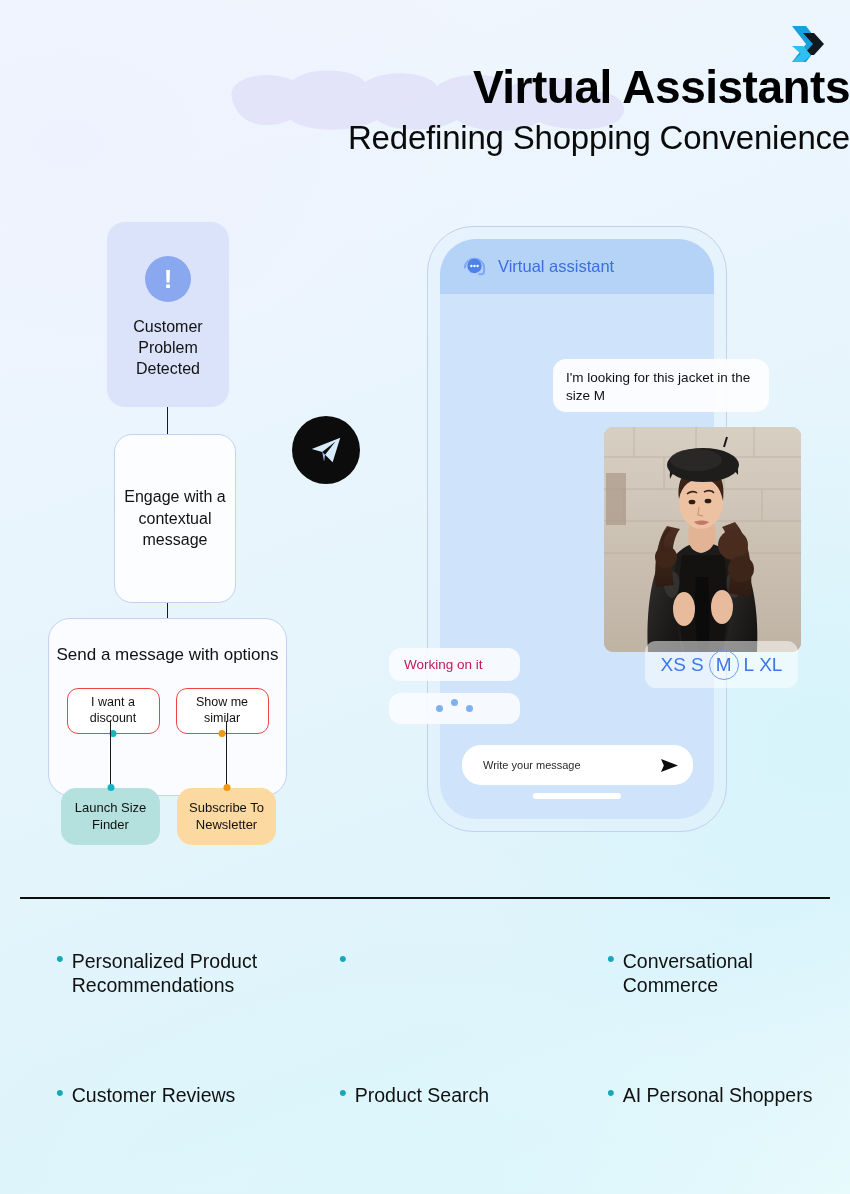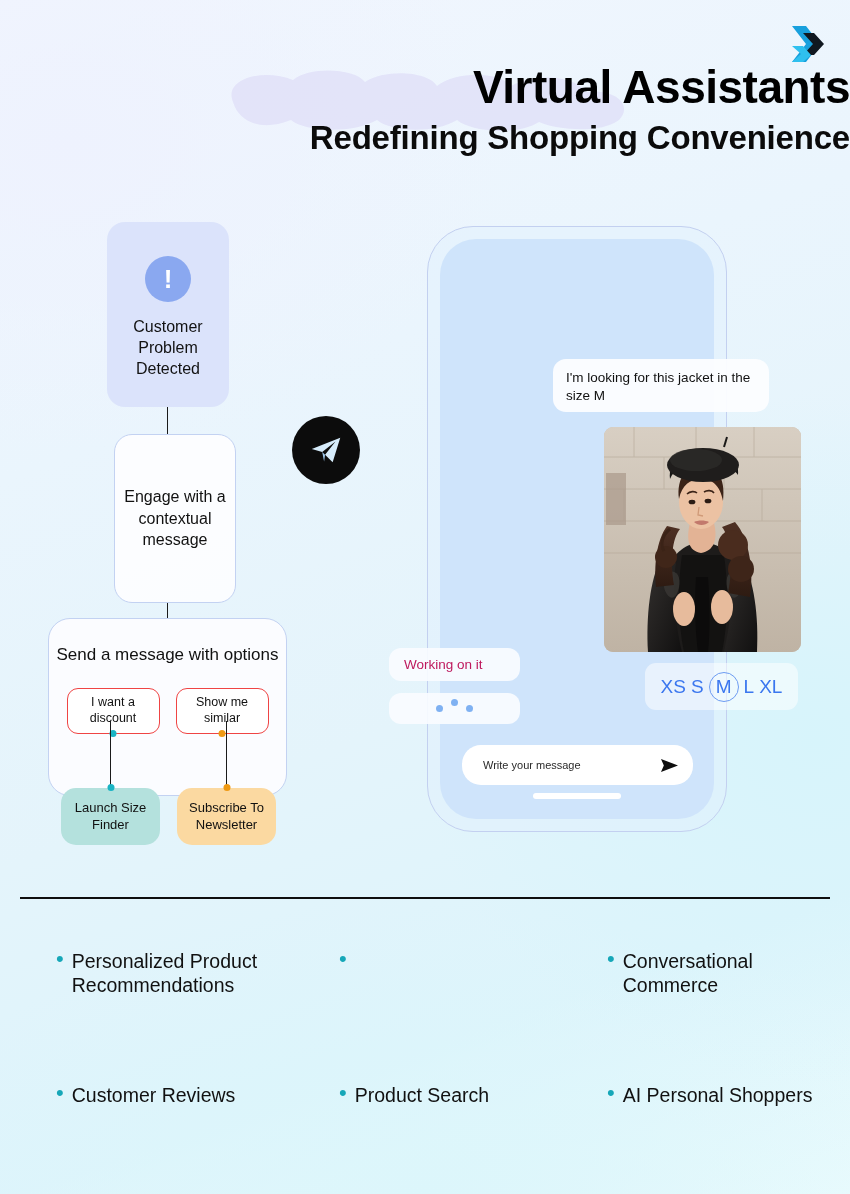--- a/index.html
+++ b/index.html
@@ -23,21 +23,21 @@
   .title-wrap { position: absolute; top: 62px; left: 0; width: 100%; text-align: right; }
   .blob {
     position: absolute; top: 4px; left: 50%; transform: translateX(-50%);
     width: 440px; height: 66px; opacity: .72;
   }
   .title {
     position: relative; font-size: 46px; font-weight: 700; color: #000;
     letter-spacing: -.5px; line-height: 1.12;
   }
   .subtitle {
-    position: relative; font-size: 33px; font-weight: 700; color: #0b0b0b;
+    position: relative; font-size: 33px; font-weight: 400; color: #0b0b0b;
     margin-top: 6px; letter-spacing: -.2px; line-height: 1.1;
   }
 
   
   .flow { position: absolute; left: 0; top: 222px; width: 400px; height: 640px; }
 
   .node {
     position: absolute; border-radius: 18px; display: flex;
     flex-direction: column; align-items: center; justify-content: center;
     text-align: center; color: #121212;
@@ -126,21 +126,21 @@
     background: rgba(252,253,255,.95); border-radius: 13px;
     padding: 10px 13px; font-size: 13.5px; line-height: 1.35; color: #111;
   }
 
   .product-photo {
     position: absolute; left: 604px; top: 427px; width: 197px; height: 225px;
     border-radius: 9px; overflow: hidden; background: #cdbfae;
   }
 
   .size-bar {
-    position: absolute; left: 645px; top: 663px; width: 153px; height: 47px;
+    position: absolute; left: 645px; top: 641px; width: 153px; height: 47px;
     background: rgba(255,255,255,.52); border-radius: 11px;
     display: flex; align-items: center; justify-content: center; gap: 5px;
   }
   .size { font-size: 19px; color: #3b77ef; position: relative; }
   .size.sel { width: 30px; height: 30px; border: 1.3px solid #6d9cf2; border-radius: 50%;
               display: flex; align-items: center; justify-content: center; }
 
   .bubble-bot {
     position: absolute; background: rgba(250,252,255,.9); border-radius: 12px;
   }
@@ -240,20 +240,31 @@
 <div class="tg">
   <svg viewBox="0 0 40 40" width="38" height="38">
     <path d="M5 19 L35 7 L27 33 L19 25 L30 11 L16 22 Z" fill="#d6ecfb"></path>
     <path d="M16 22 L19 25 L18 32 Z" fill="#9ec9ee"></path>
   </svg>
 </div>
 
 <div class="phone-frame"></div>
 
 <div class="phone-screen">
+  <div class="phone-header">
+    <svg viewBox="0 0 26 26" width="25" height="25">
+      <path d="M3 14a10 9 0 0 1 20 0v4a3 3 0 0 1-3 3h-2" fill="none" stroke="#7fa6ee" stroke-width="2" stroke-linecap="round"></path>
+      <circle cx="13" cy="12.5" r="7.5" fill="#4e82ea"></circle>
+      <path d="M8 19 L10.5 16 L13 19 Z" fill="#4e82ea"></path>
+      <circle cx="9.8" cy="12.5" r="1.25" fill="#fff"></circle>
+      <circle cx="13" cy="12.5" r="1.25" fill="#fff"></circle>
+      <circle cx="16.2" cy="12.5" r="1.25" fill="#fff"></circle>
+    </svg>
+    <span class="assistant-label">Virtual assistant</span>
+  </div>
   <div class="home-indicator"></div>
 </div>
 
 <div class="bubble-user">I'm looking for this jacket in the size M</div>
 
 <div class="product-photo">
   <svg viewBox="0 0 197 225" width="197" height="225">
     <defs>
       <linearGradient id="wallg" x1="0" y1="0" x2="0" y2="1">
         <stop offset="0" stop-color="#d8cfc3"></stop>

